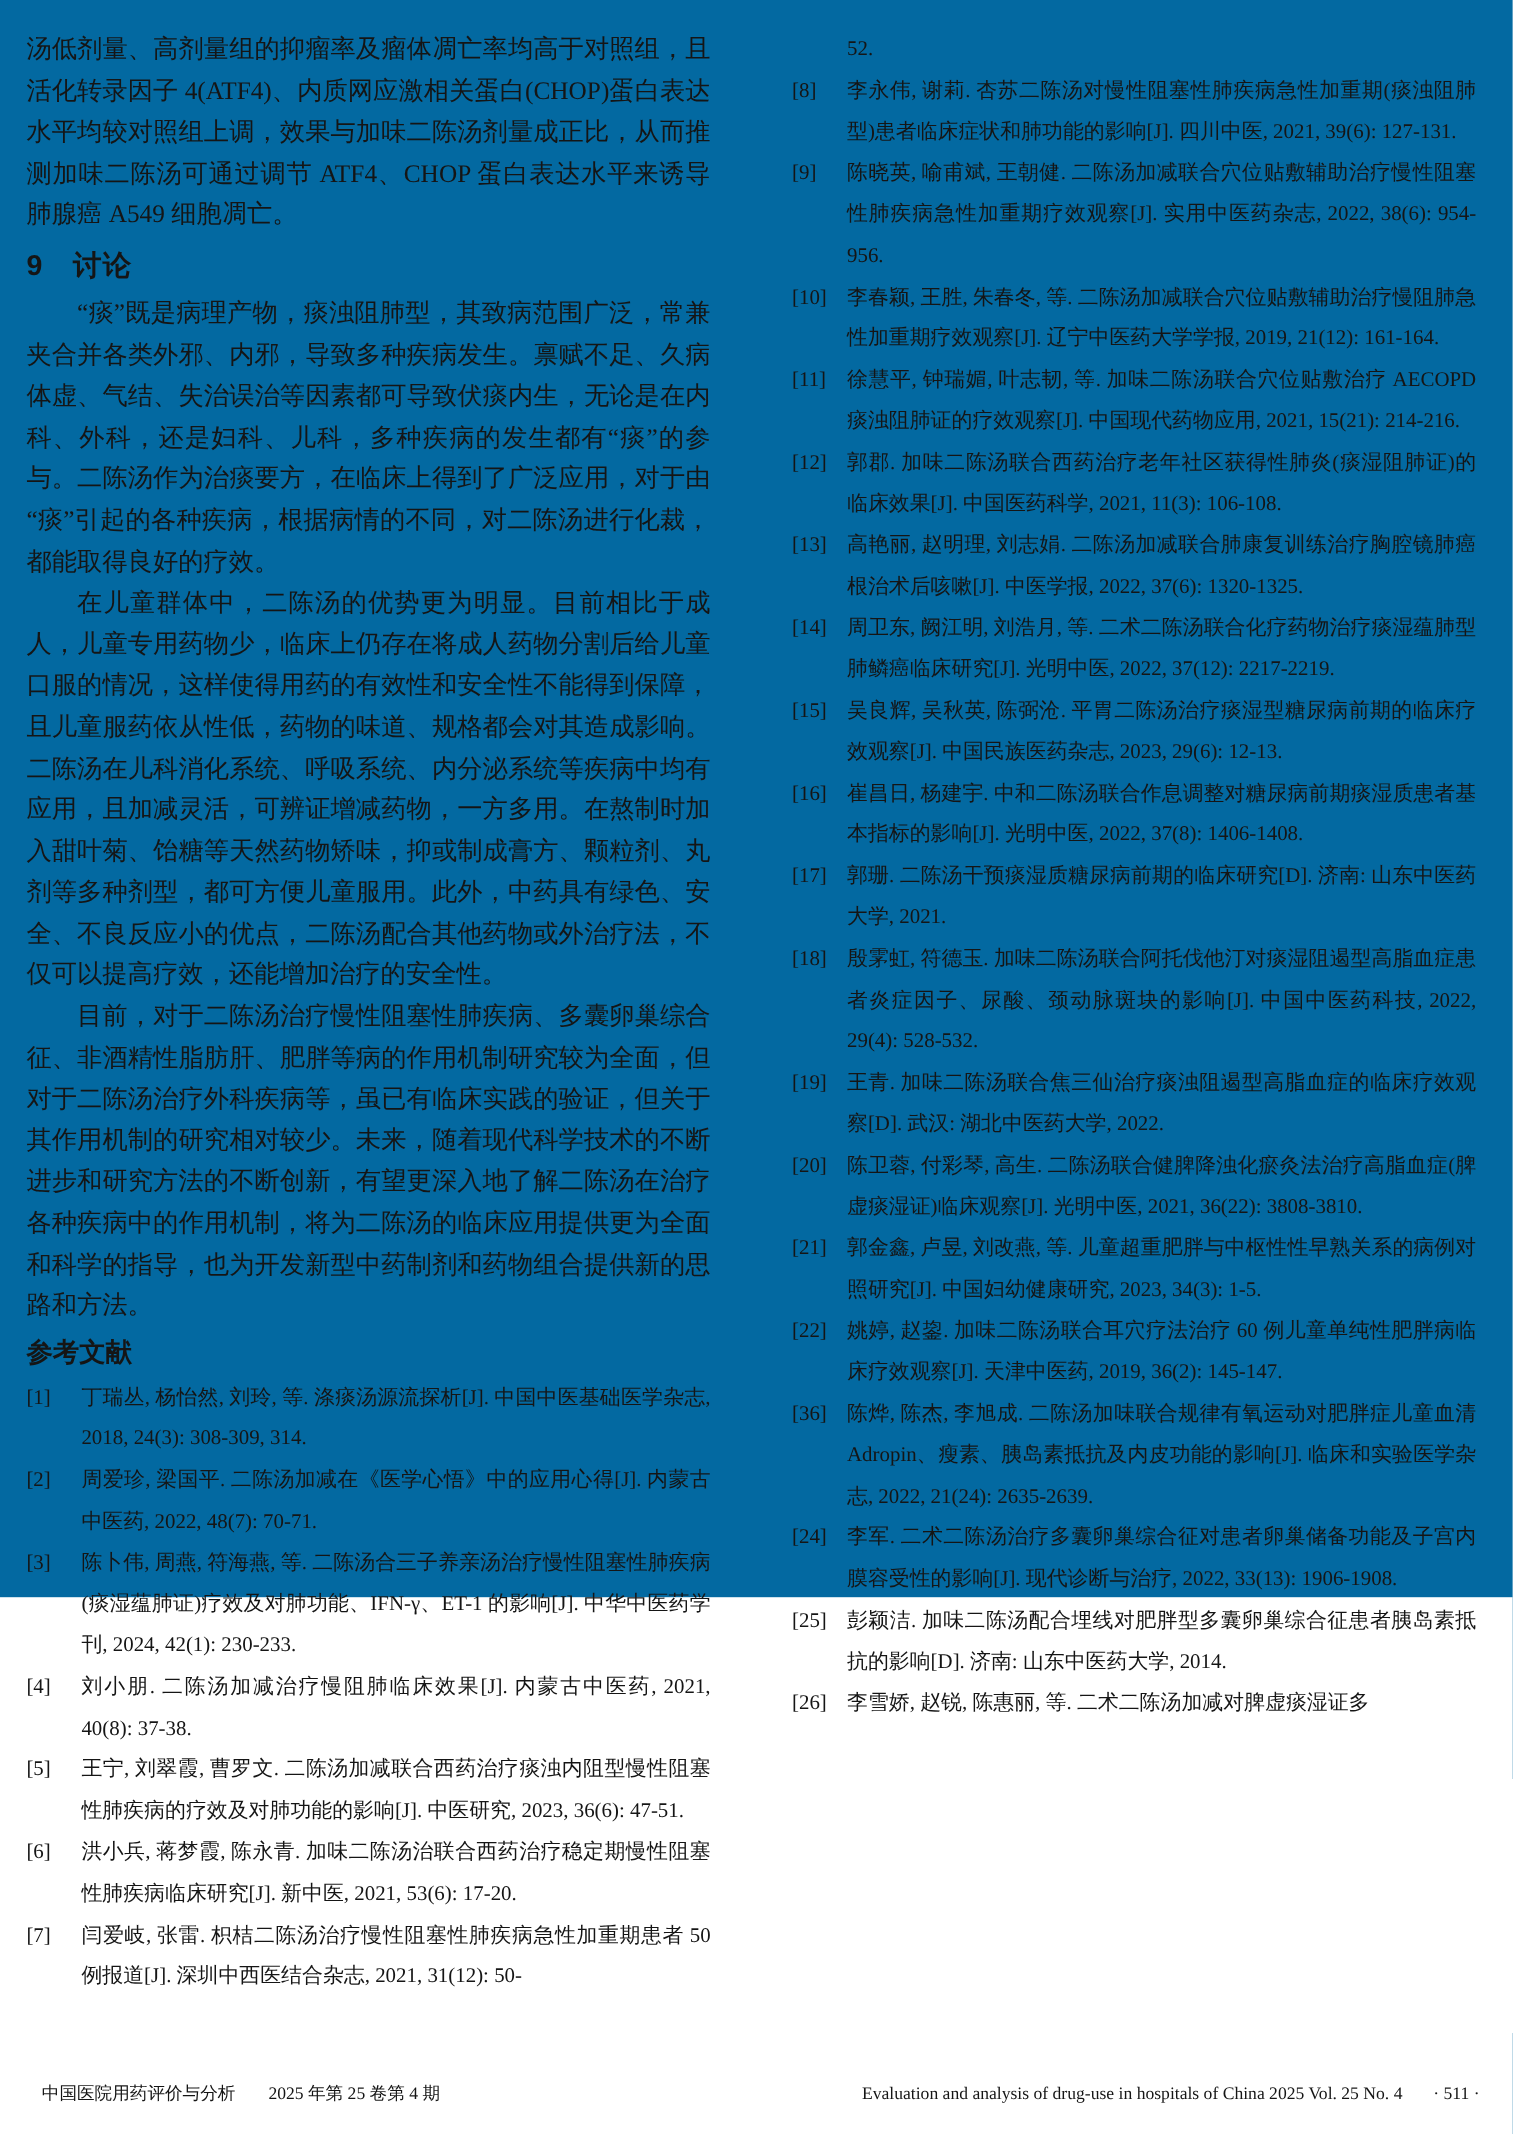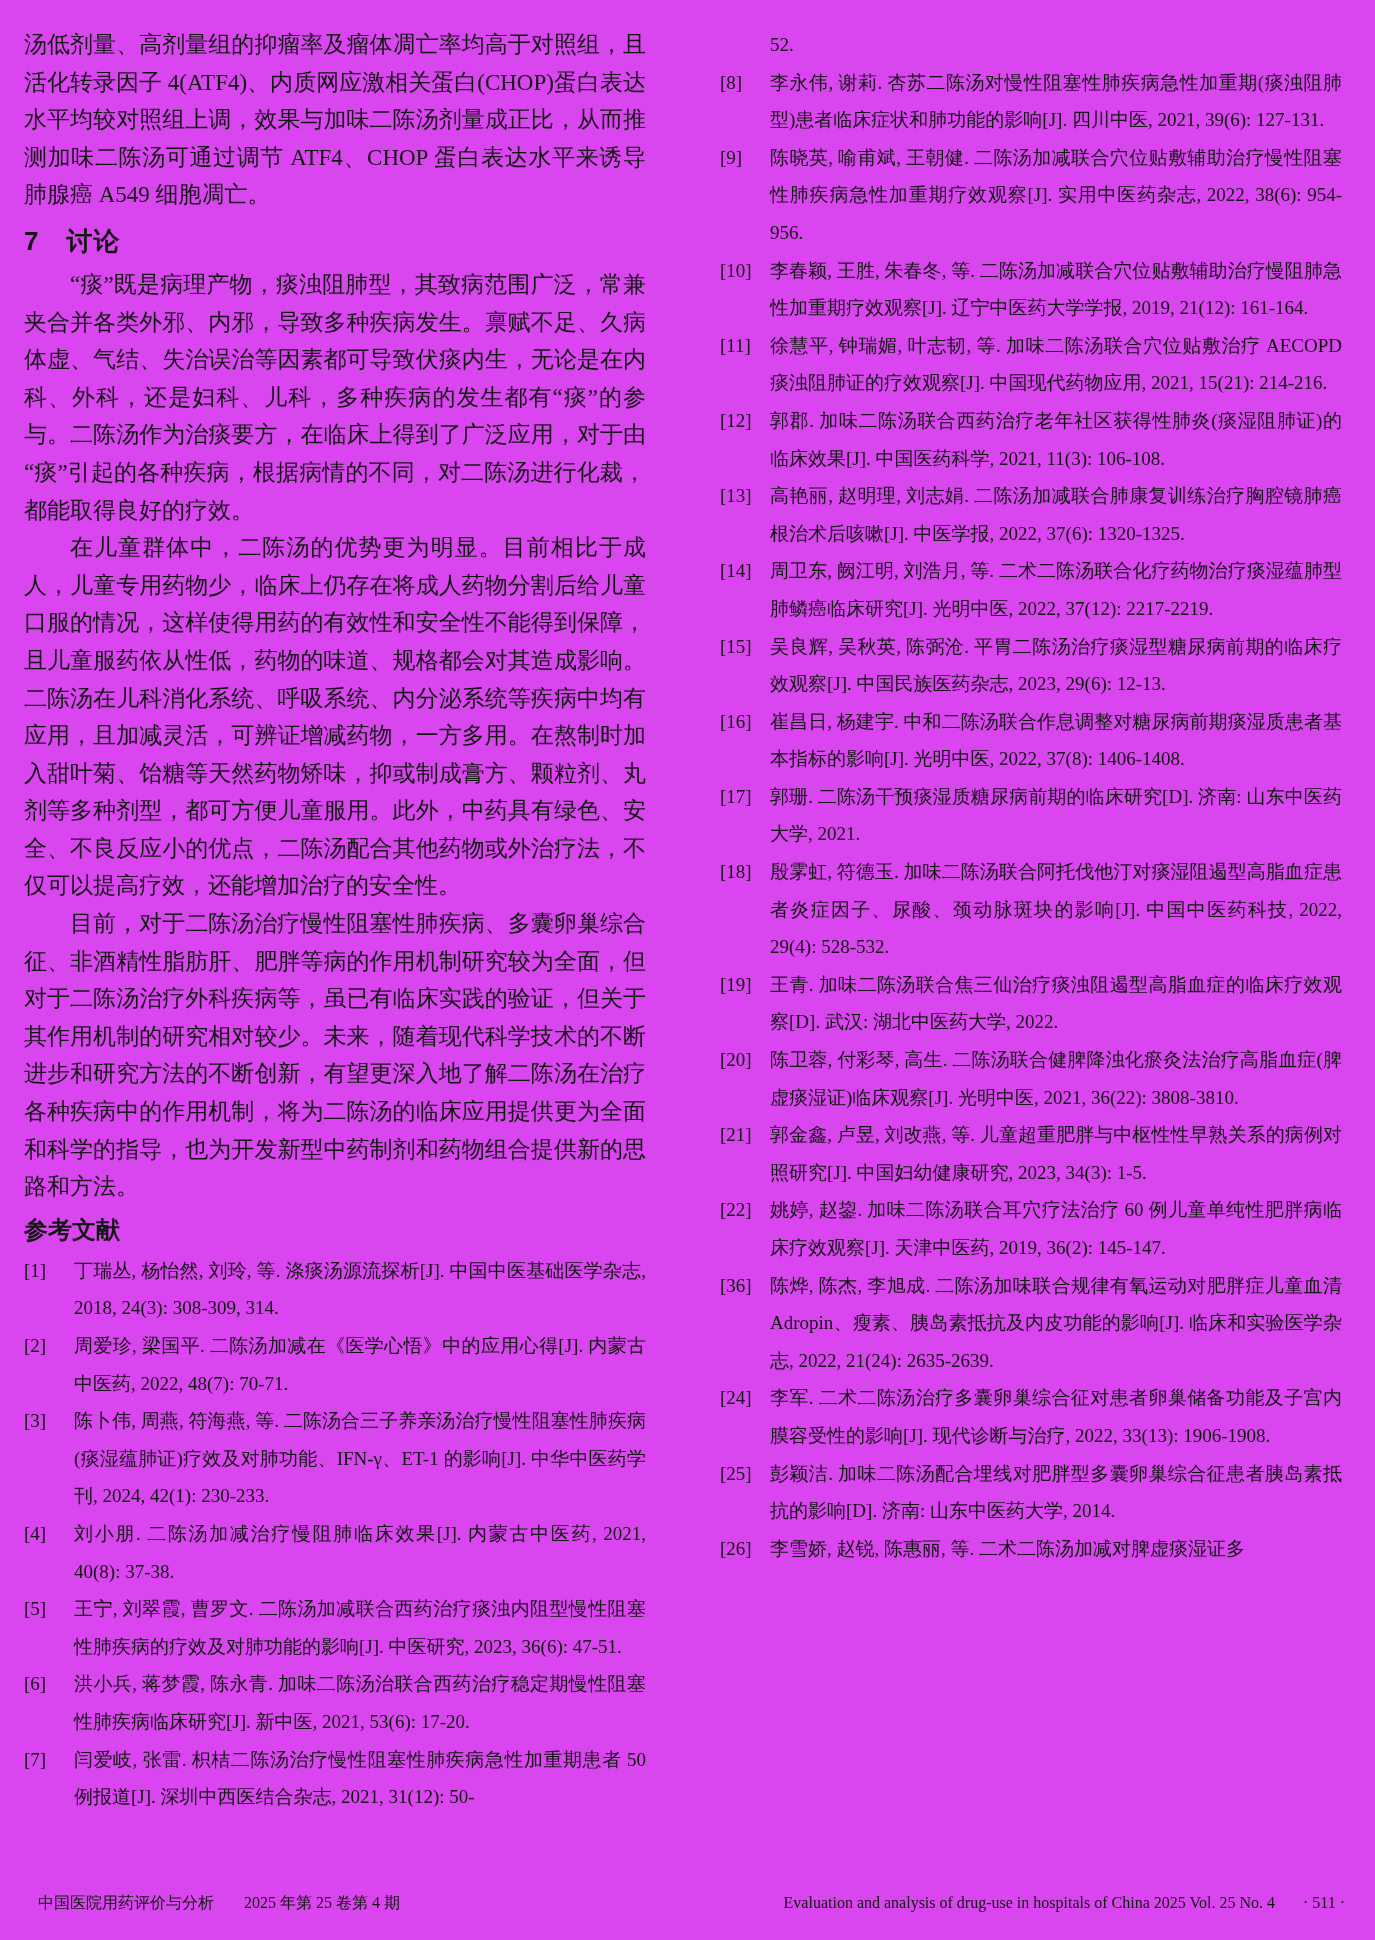--- a/index.html
+++ b/index.html
@@ -3,21 +3,21 @@
 <meta charset="utf-8">
 <style>
   html, body { margin: 0; padding: 0; background: #ffffff; }
   body {
     width: 1375px; height: 1940px;
     font-family: "Liberation Serif", "DejaVu Serif", serif;
     color: #151515;
     position: relative;
     overflow: hidden;
   }
-  .page { position: relative; width: 1375px; height: 1940px; background: #d946ef; }
+  .page { position: relative; width: 1375px; height: 1452px; background: #0369a1; }
   .columns {
     display: flex;
     padding: 26px 30px 0 24px;
     gap: 74px;
   }
   .col { width: 622px; }
   .body-text {
     font-size: 23px;
     line-height: 37.6px;
     text-align: justify;
@@ -68,21 +68,21 @@
   .footer .pageno { margin-left: 28px; }
 </style>
 </head>
 <body>
 
 <div class="page">
   <div class="columns">
 
     <div class="col">
       <p class="body-text">汤低剂量、高剂量组的抑瘤率及瘤体凋亡率均高于对照组，且活化转录因子 4(ATF4)、内质网应激相关蛋白(CHOP)蛋白表达水平均较对照组上调，效果与加味二陈汤剂量成正比，从而推测加味二陈汤可通过调节 ATF4、CHOP 蛋白表达水平来诱导肺腺癌 A549 细胞凋亡。</p>
-      <h2 class="section-heading">7　讨论</h2>
+      <h2 class="section-heading">9　讨论</h2>
       <p class="body-text indent">“痰”既是病理产物，痰浊阻肺型，其致病范围广泛，常兼夹合并各类外邪、内邪，导致多种疾病发生。禀赋不足、久病体虚、气结、失治误治等因素都可导致伏痰内生，无论是在内科、外科，还是妇科、儿科，多种疾病的发生都有“痰”的参与。二陈汤作为治痰要方，在临床上得到了广泛应用，对于由“痰”引起的各种疾病，根据病情的不同，对二陈汤进行化裁，都能取得良好的疗效。</p>
       <p class="body-text indent">在儿童群体中，二陈汤的优势更为明显。目前相比于成人，儿童专用药物少，临床上仍存在将成人药物分割后给儿童口服的情况，这样使得用药的有效性和安全性不能得到保障，且儿童服药依从性低，药物的味道、规格都会对其造成影响。二陈汤在儿科消化系统、呼吸系统、内分泌系统等疾病中均有应用，且加减灵活，可辨证增减药物，一方多用。在熬制时加入甜叶菊、饴糖等天然药物矫味，抑或制成膏方、颗粒剂、丸剂等多种剂型，都可方便儿童服用。此外，中药具有绿色、安全、不良反应小的优点，二陈汤配合其他药物或外治疗法，不仅可以提高疗效，还能增加治疗的安全性。</p>
       <p class="body-text indent">目前，对于二陈汤治疗慢性阻塞性肺疾病、多囊卵巢综合征、非酒精性脂肪肝、肥胖等病的作用机制研究较为全面，但对于二陈汤治疗外科疾病等，虽已有临床实践的验证，但关于其作用机制的研究相对较少。未来，随着现代科学技术的不断进步和研究方法的不断创新，有望更深入地了解二陈汤在治疗各种疾病中的作用机制，将为二陈汤的临床应用提供更为全面和科学的指导，也为开发新型中药制剂和药物组合提供新的思路和方法。</p>
       <h3 class="refs-heading">参考文献</h3>
 
       <div class="ref">
         <span class="ref-num">[1]</span>
         <span>丁瑞丛, 杨怡然, 刘玲, 等. 涤痰汤源流探析[J]. 中国中医基础医学杂志, 2018, 24(3): 308-309, 314.</span>
       </div>
       <div class="ref">

